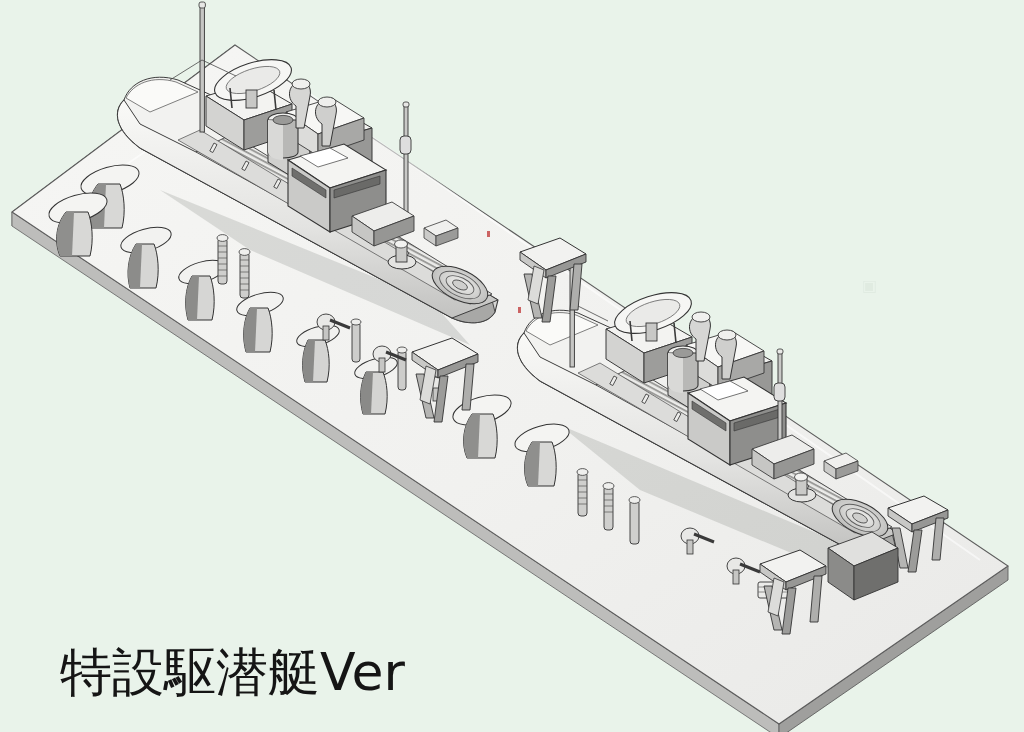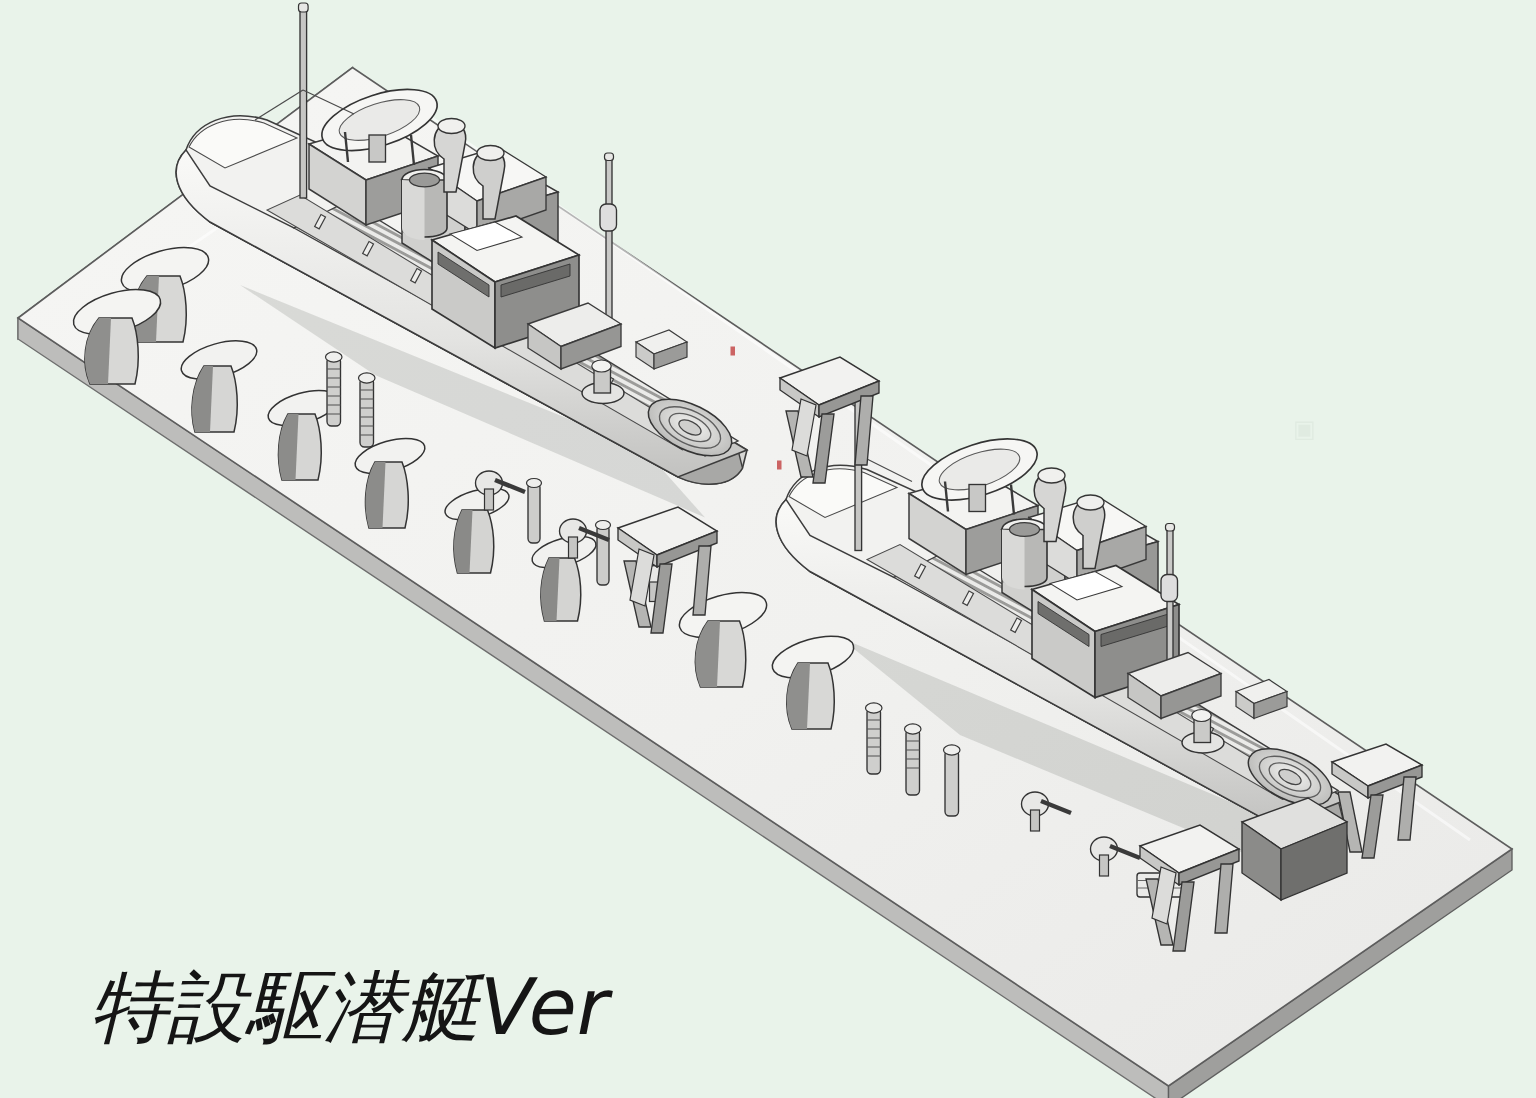--- a/index.html
+++ b/index.html
@@ -8,21 +8,20 @@
     padding: 0;
     background: #ffffff;
   }
   #stage {
     position: relative;
     width: 1024px;
     height: 732px;
     overflow: hidden;
     background: #e9f3ea;
     font-family: "Liberation Sans", "DejaVu Sans", sans-serif;
-    font-style: italic;
   }
   #render-svg {
     position: absolute;
     left: 0; top: 0;
     width: 1024px;
     height: 732px;
     display: block;
   }
   #caption {
     position: absolute;

